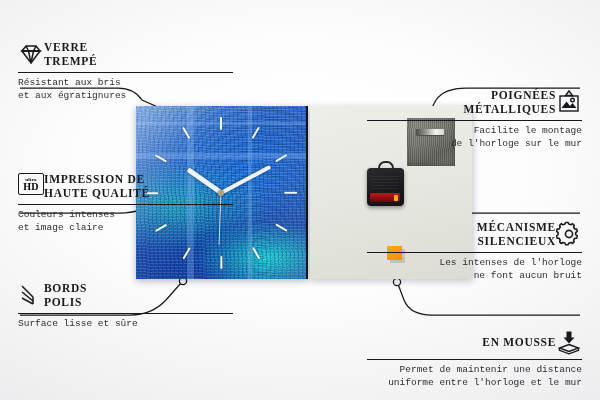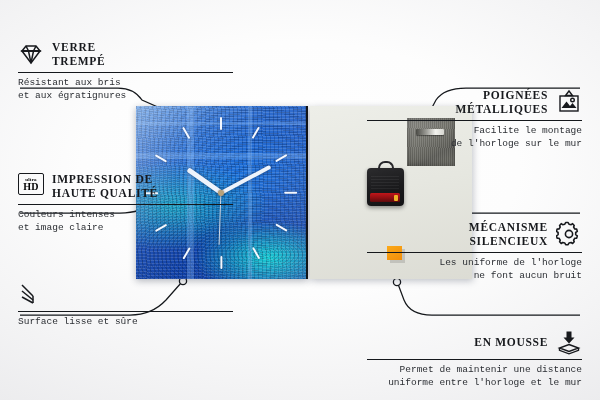--- a/index.html
+++ b/index.html
@@ -137,21 +137,21 @@
   }
   #foam-spacer {
     position:absolute; left:77px; top:140px; width:15px; height:14px;
     background:linear-gradient(150deg,#fba919 0%,#f18d0a 100%);
     box-shadow:3px 3px 0 rgba(120,120,115,.28);
   }
 
   
   .feature { position:absolute; width:215px; }
   .feature .head {
-    display:flex; align-items:center; gap:8px;
+    display:flex; align-items:center; 
   }
   .feature.right .head { justify-content:flex-end;margin-top:48px; }
   .f-title {
     font-size:11.5px; font-weight:bold; letter-spacing:.7px;
     color:#17191d; line-height:1.22; text-transform:uppercase;
   }
   .feature.left  .f-title { text-align:left; }
   .feature.right .f-title { text-align:right; }
   .rule { height:1.2px; background:#15181c; margin:4px 0 4px; }
   .f-desc {
@@ -294,20 +294,24 @@
       <span class="ico">
         <svg viewBox="0 0 26 26">
             <g stroke="#17191d" stroke-width="1.5" fill="none">
           <path d="M4 4 L15 15"></path>
               <path d="M4 10 L15 19"></path>
               <path d="M4 16 L15 22"></path>
           <path d="M15 15 L15 22"></path>
         </g>
           </svg>
       </span>
+      <div class="f-title">
+        <div>BORDS</div>
+        <div>POLIS</div>
+      </div>
     </div>
     <div class="rule"></div>
     <div class="f-desc">
       <div>Surface lisse et sûre</div>
     </div>
   </div>
 
   <div class="feature right" id="feat-poignees">
     <div class="head">
       <div class="f-title">
@@ -342,21 +346,21 @@
         <svg viewBox="0 0 26 26">
             <g stroke="#17191d" stroke-width="1.6" fill="none">
           <path d="M13 3.2 l2.2 .5 1.4-1.0 1.6 1.8 -.6 1.6 1.2 1.9 1.9 .1 .6 2.3 -1.6 1.1 0 2.2 1.6 1.1 -.6 2.3 -1.9 .1 -1.2 1.9 .6 1.6 -1.6 1.8 -1.4-1.0 -2.2 .5 -.9 1.7 -2.4 0 -.9-1.7 -2.2-.5 -1.4 1.0 -1.6-1.8 .6-1.6 -1.2-1.9 -1.9-.1 -.6-2.3 1.6-1.1 0-2.2 -1.6-1.1 .6-2.3 1.9-.1 1.2-1.9 -.6-1.6 1.6-1.8 1.4 1.0 2.2-.5 .9-1.7 2.4 0 z" stroke-linejoin="round"></path>
           <circle cx="13" cy="13" r="3.6"></circle>
         </g>
           </svg>
       </span>
     </div>
     <div class="rule"></div>
     <div class="f-desc">
-      <div>Les uniforme de l'horloge</div>
+      <div>Les intenses de l'horloge</div>
       <div>ne font aucun bruit</div>
     </div>
   </div>
 
   <div class="feature right" id="feat-entre">
     <div class="head">
       <div class="f-title">
         <div>EN MOUSSE</div>
       </div>
       <span class="ico">

